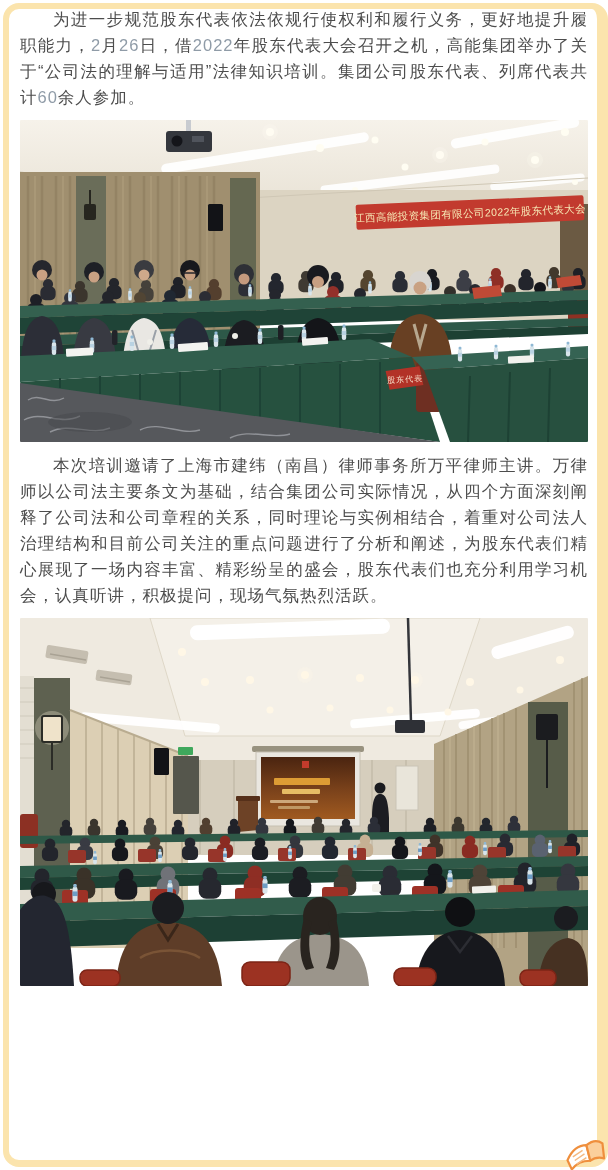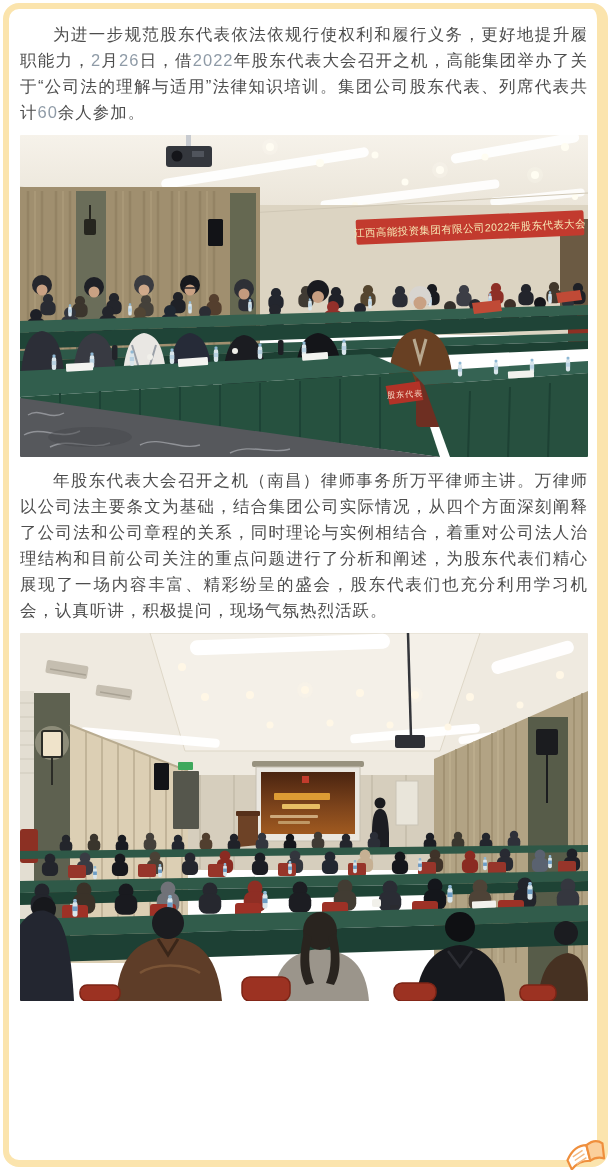--- a/index.html
+++ b/index.html
@@ -6,21 +6,21 @@
   body{
     width:608px;height:1170px;background:#ffffff;overflow:hidden;
     font-family:"Liberation Sans","DejaVu Sans",sans-serif;
   }
   .page{position:relative;width:608px;height:1170px;overflow:hidden;background:#fff;}
   .frame{
     position:absolute;left:3px;top:3px;width:605px;height:1164px;box-sizing:border-box;
     border:6px solid #fbe4ad;border-right-width:11px;border-bottom-width:7px;
     border-radius:16px;pointer-events:none;z-index:5;
   }
-  .content{position:relative;z-index:1;padding:21px 20px 0 20px;}
+  .content{position:relative;z-index:1;padding:6px 20px 0 20px;}
   .para{
     margin:0 0 10px 0;font-size:16.5px;line-height:26px;letter-spacing:1px;
     color:#4d4d4d;text-align:justify;text-indent:2em;word-break:break-all;
   }
   .para .num{color:#8f9ba7;}
   figure.photo{margin:0 0 10px 0;width:568px;line-height:0;}
   figure.photo svg{display:block;border-radius:1px;}
   svg text{font-family:"Liberation Sans","DejaVu Sans",sans-serif;}
   .book{position:absolute;right:1px;bottom:-3px;z-index:6;}
 </style>
@@ -288,21 +288,21 @@
             <circle cx="215" cy="216" r="3" fill="#f0efe9"></circle>
         </g>
 
         <g transform="rotate(-3 384 258)">
           <polygon points="366,250 400,247 403,266 369,269" fill="#b23227"></polygon>
           <text x="385" y="262" font-size="8" fill="#f5dcc7" text-anchor="middle" letter-spacing="1">股东代表</text>
         </g>
       </svg>
     </figure>
 
-    <p class="para">年股东代表大会召开之机（南昌）律师事务所万平律师主讲。万律师以公司法主要条文为基础，结合集团公司实际情况，从四个方面深刻阐释了公司法和公司章程的关系，同时理论与实例相结合，着重对公司法人治理结构和目前公司关注的重点问题进行了分析和阐述，为股东代表们精心展现了一场内容丰富、精彩纷呈的盛会，股东代表们也充分利用学习机会，认真听讲，积极提问，现场气氛热烈活跃。</p>
+    <p class="para">本次培训邀请了上海市建纬（南昌）律师事务所万平律师主讲。万律师以公司法主要条文为基础，结合集团公司实际情况，从四个方面深刻阐释了公司法和公司章程的关系，同时理论与实例相结合，着重对公司法人治理结构和目前公司关注的重点问题进行了分析和阐述，为股东代表们精心展现了一场内容丰富、精彩纷呈的盛会，股东代表们也充分利用学习机会，认真听讲，积极提问，现场气氛热烈活跃。</p>
 
     <figure class="photo">
       <svg viewBox="0 0 568 368" width="568" height="368">
         <defs>
           <linearGradient id="g2s" x1="0" x2="0" y1="0" y2="1">
             <stop offset="0" stop-color="#4a2410"></stop>
               <stop offset=".55" stop-color="#7c431b"></stop>
               <stop offset="1" stop-color="#a05a20"></stop>
           </linearGradient>
           <g id="psn2">

